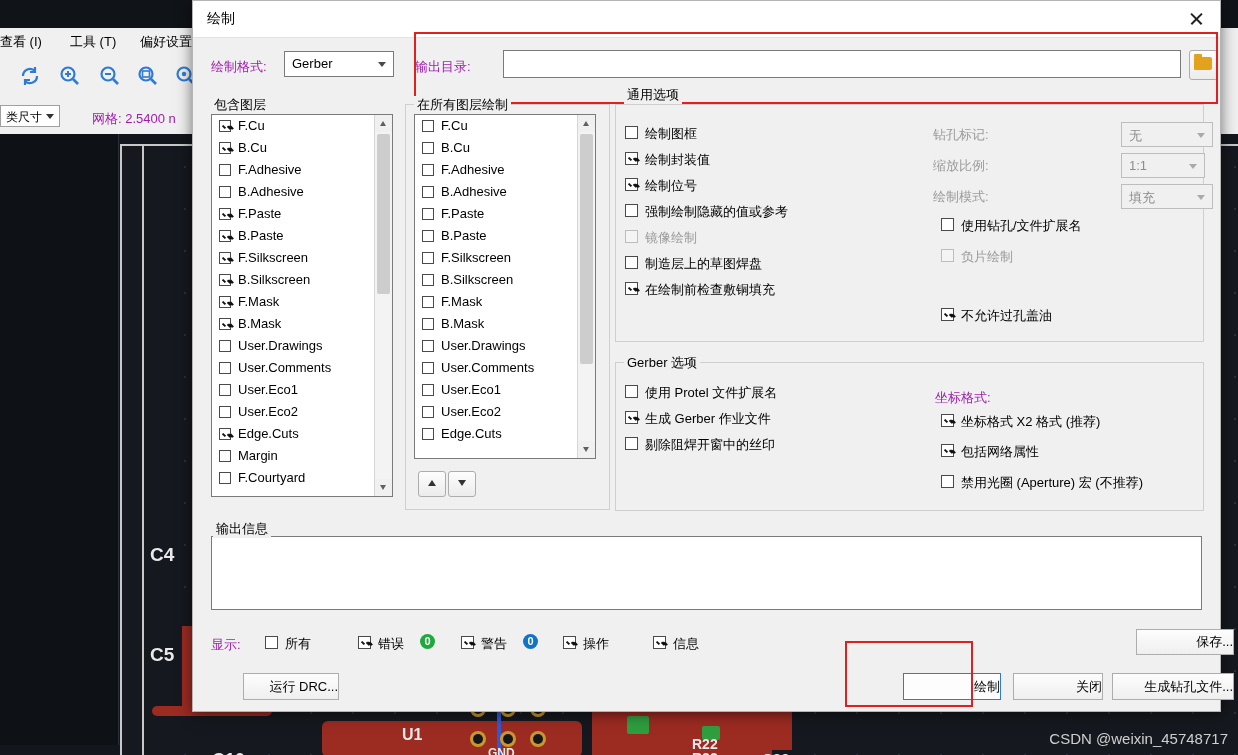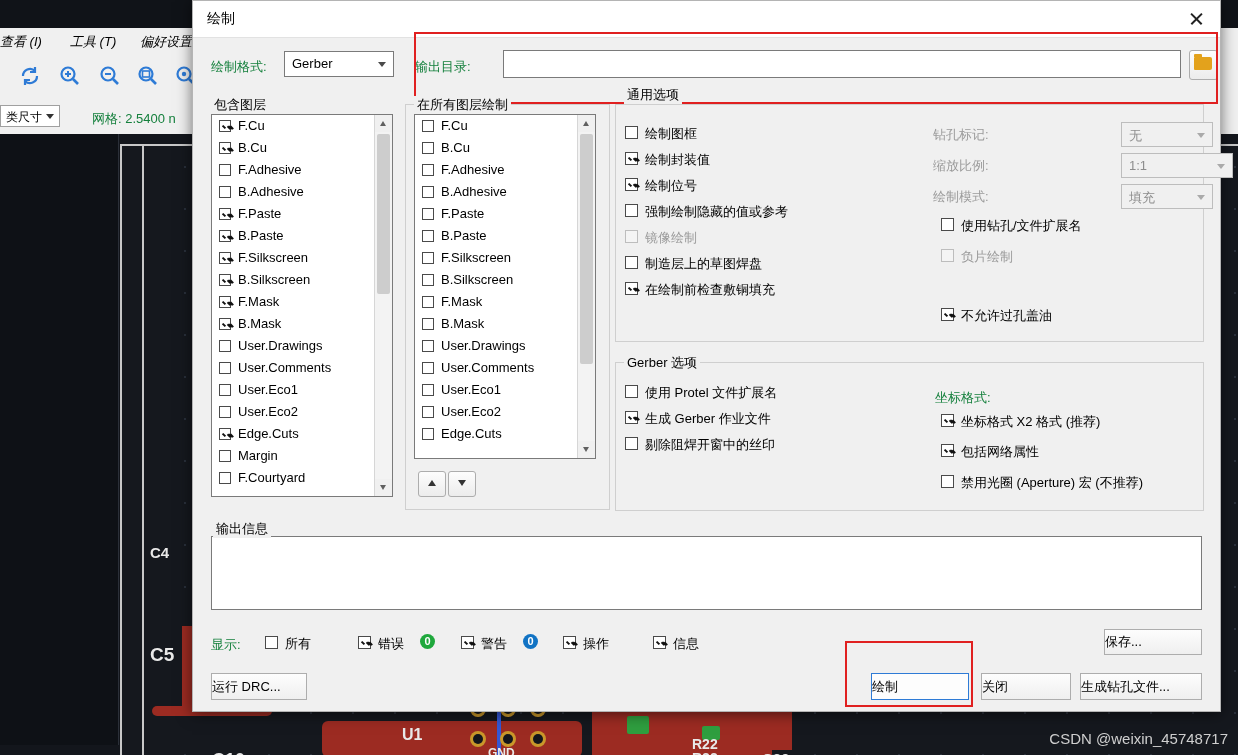--- a/index.html
+++ b/index.html
@@ -2,21 +2,21 @@
 <html><head>
 <meta charset="utf-8">
 <style>
   html,body{margin:0;padding:0;}
   body{width:1238px;height:755px;overflow:hidden;font-family:"Liberation Sans",sans-serif;font-size:13px;background:#1b1b1b;}
   #root{position:relative;width:1238px;height:755px;}
 
   
   .bg{position:absolute;inset:0;background:#101318;}
   .bg-menubar{position:absolute;left:0;top:28px;width:1238px;height:26px;background:#f0f0f0;color:#000;font-size:13px;}
-  .bg-menubar span{position:absolute;top:5px;white-space:nowrap;font-style:italic;}
+  .bg-menubar span{position:absolute;top:5px;white-space:nowrap;}
   .bg-toolbar{position:absolute;left:0;top:54px;width:1238px;height:44px;background:#f0f0f0;}
   .bg-toolbar2{position:absolute;left:0;top:98px;width:1238px;height:36px;background:#f0f0f0;}
   .tb-icon{position:absolute;top:10px;width:24px;height:24px;border-radius:3px;}
   .combo-small{position:absolute;background:#fff;border:1px solid #a0a0a0;height:22px;box-sizing:border-box;font-size:12px;color:#000;}
   .combo-small .cap{position:absolute;left:5px;top:3px;}
   .combo-small .arw{position:absolute;right:5px;top:8px;width:0;height:0;border-left:4px solid transparent;border-right:4px solid transparent;border-top:5px solid #333;}
   .canvas{position:absolute;left:0;top:134px;width:1238px;height:621px;background:#13161c;}
   .canvas .board{position:absolute;left:120px;top:10px;width:1118px;height:611px;background:#15181e;border-top:2px solid #c8c8c8;border-left:2px solid #c8c8c8;}
   .canvas .leftbar{position:absolute;left:0;top:0;width:118px;height:611px;background:#0e1116;border-right:1px solid #2a2f38;}
   .dotgrid{position:absolute;inset:0;opacity:.55;
@@ -31,32 +31,32 @@
 
   
   .dialog{position:absolute;left:192px;top:0;width:1027px;height:710px;background:#f0f0f0;border:1px solid #b4b4b4;box-shadow:0 2px 14px rgba(0,0,0,.55);}
   .dlg-title{position:absolute;left:0;top:0;width:100%;height:36px;background:#fff;border-bottom:1px solid #e2e2e2;}
   .dlg-title .t{position:absolute;left:14px;top:9px;font-size:14px;color:#000;}
   .dlg-close{position:absolute;right:6px;top:4px;width:36px;height:28px;cursor:pointer;}
   .dlg-close:before,.dlg-close:after{content:"";position:absolute;left:11px;top:13px;width:15px;height:1.6px;background:#222;}
   .dlg-close:before{transform:rotate(45deg);}
   .dlg-close:after{transform:rotate(-45deg);}
 
-  .lbl{position:absolute;color:#15803d;font-size:13px;white-space:nowrap;}
+  .lbl{position:absolute;color:#a21caf;font-size:13px;white-space:nowrap;}
   .lbl.dim{color:#9a9a9a;}
   .grouptitle{position:absolute;color:#000;font-size:13px;background:#f0f0f0;padding:0 3px;z-index:3;}
   .group{position:absolute;border:1px solid #cfcfcf;background:#f0f0f0;}
   .input{position:absolute;background:#fff;border:1px solid #7a7a7a;box-sizing:border-box;}
   .combo{position:absolute;background:#fff;border:1px solid #7a7a7a;box-sizing:border-box;font-size:13px;color:#000;}
   .combo .cap{position:absolute;left:7px;top:4px;}
   .combo .arw{position:absolute;right:7px;top:10px;width:0;height:0;border-left:4px solid transparent;border-right:4px solid transparent;border-top:5px solid #4a4a4a;}
   .combo.flat{background:#f0f0f0;border:1px solid #bdbdbd;color:#8d8d8d;}
   .combo.flat .arw{border-top-color:#aaa;}
 
-  .btn{position:absolute;background:linear-gradient(#fdfdfd,#efefef);border:1px solid #adadad;border-radius:0;color:#000;font-size:13px;text-align:left;box-sizing:border-box;cursor:pointer;}
+  .btn{position:absolute;background:linear-gradient(#fdfdfd,#efefef);border:1px solid #adadad;border-radius:0;color:#000;font-size:13px;text-align:right;box-sizing:border-box;cursor:pointer;margin-left:32px;}
   .btn.primary{border:1px solid #2e7bd6;background:#fdfdfd;}
   .btn-folder{position:absolute;background:linear-gradient(#fdfdfd,#ececec);border:1px solid #adadad;border-radius:3px;cursor:pointer;}
   .folder-ico{position:absolute;left:4px;top:6px;width:18px;height:13px;background:#e3a21c;border-radius:1px 2px 2px 1px;}
   .folder-ico:after{content:"";position:absolute;left:0;top:-3px;width:8px;height:3px;background:#e3a21c;border-radius:1px 1px 0 0;}
 
   
   .listbox{position:absolute;background:#fff;border:1px solid #7a7a7a;box-sizing:border-box;overflow:hidden;}
   .listrow{position:relative;height:22px;line-height:22px;padding-left:7px;font-size:13px;color:#000;white-space:nowrap;}
   .cbx{position:relative;display:inline-block;width:12px;height:12px;border:1px solid #4a4a4a;background:#fff;vertical-align:-2px;margin-right:7px;box-sizing:border-box;}
   .cbx.on:after{content:"";position:absolute;left:2px;top:5px;width:4px;height:2px;background:#111;transform:rotate(45deg);box-shadow:4px -3px 0 0 #111,5px -4px 0 0 #111,6px -5px 0 0 #111;}
@@ -171,21 +171,21 @@
         <div class="pad" style="left:378px;top:555px;width:16px;height:16px;">
             <i></i>
           </div>
         <div class="pad" style="left:408px;top:555px;width:16px;height:16px;">
             <i></i>
           </div>
         <div class="greenpad" style="left:505px;top:570px;width:22px;height:18px;"></div>
         <div class="greenpad" style="left:580px;top:580px;width:18px;height:14px;"></div>
         <div class="trace" style="left:600px;top:560px;width:70px;height:44px;"></div>
 
-        <div class="silk" style="left:28px;top:398px;font-size:15px;">C4</div>
+        <div class="silk" style="left:28px;top:398px;font-size:19px;">C4</div>
         <div class="silk" style="left:28px;top:498px;font-size:19px;">C5</div>
         <div class="silk" style="left:90px;top:604px;font-size:18px;">C10</div>
         <div class="silk" style="left:280px;top:580px;font-size:16px;">U1</div>
         <div class="silk" style="left:366px;top:600px;font-size:12px;">GND</div>
         <div class="silk" style="left:570px;top:590px;font-size:14px;">R22</div>
         <div class="silk" style="left:570px;top:604px;font-size:14px;">R22</div>
         <div class="silk" style="left:640px;top:604px;font-size:15px;">C29</div>
       </div>
     </div>
 
@@ -312,21 +312,21 @@
           <span class="cap">在绘制前检查敷铜填充</span>
         </div>
       </div>
     <div id="gen-right-fields">
         <div class="lbl dim" style="left: 740px; top: 125px;">钻孔标记:</div>
         <div class="combo flat" style="left: 928px; top: 121px; width: 92px; height: 25px;">
           <span class="cap">无</span>
           <span class="arw"></span>
         </div>
         <div class="lbl dim" style="left: 740px; top: 156px;">缩放比例:</div>
-        <div class="combo flat" style="left: 928px; top: 152px; width: 112px; height: 25px; text-align: center;">
+        <div class="combo flat" style="left: 928px; top: 152px; width: 84px; height: 25px; text-align: center;">
           <span class="cap">1:1</span>
           <span class="arw"></span>
         </div>
         <div class="lbl dim" style="left: 740px; top: 187px;">绘制模式:</div>
         <div class="combo flat" style="left: 928px; top: 183px; width: 92px; height: 25px;">
           <span class="cap">填充</span>
           <span class="arw"></span>
         </div>
       </div>
     <div id="gen-right-checks">

